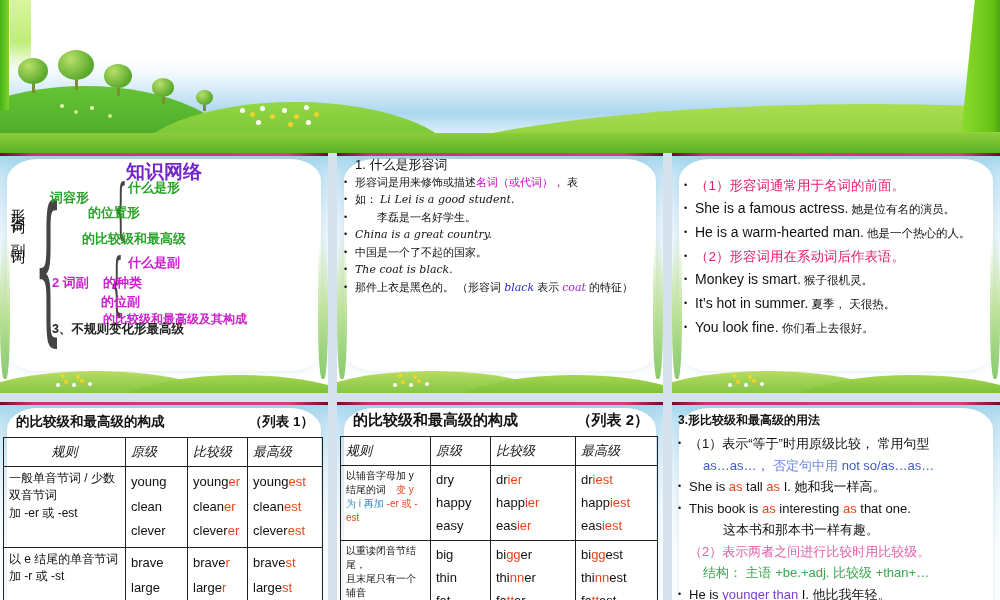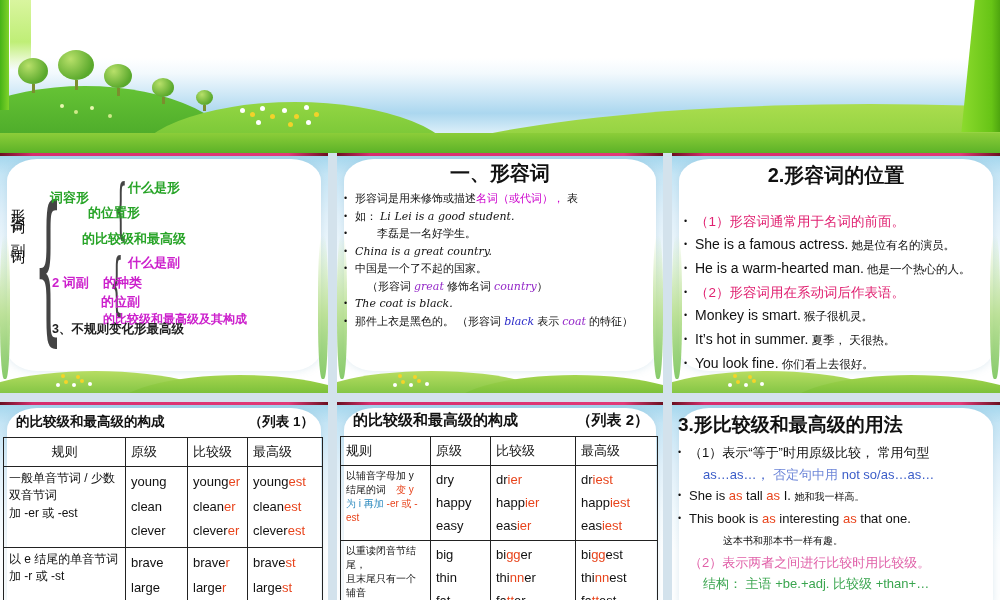--- a/index.html
+++ b/index.html
@@ -52,21 +52,21 @@
   
   .ln{display:flex;align-items:flex-start;}
   .bu{width:11px;flex:none;text-align:left;font-size:9px;}
   .tx{flex:1;}
 
   
   .mg{color:#cc00cc}.bl{color:#2929c8}.pu{color:#9428c8}.mg2{color:#e02070}
   .rd{color:#e8441c}.tl{color:#2e8bbf}.gn{color:#3aa54f}.pk{color:#e060a8}
   .bl2{color:#3a5cc8}.lb{color:#6d86d8}.pu2{color:#7c3ec8}
   .en{font-family:"DejaVu Serif",serif;font-style:italic;}
-  .sm{font-size:10px}.sf{font-size:14px}.hw{font-size:11.5px}
+  .sm{font-size:13px}.sf{font-size:14px}.hw{font-size:11.5px}
 
   
   .s1 .title{position:absolute;left:0;right:0;top:6px;text-align:center;
     font-size:19px;font-weight:600;color:#7228c8;}
   .s1 .root{position:absolute;left:8px;top:44px;writing-mode:vertical-rl;
     font-size:15px;letter-spacing:5px;color:#111;}
   .node{position:absolute;font-size:13px;font-weight:600;white-space:nowrap;}
   .ngn{color:#28a428}.nmg{color:#cc20cc}.nbk{color:#222;font-weight:700;}
   .brace{position:absolute;color:#444;transform-origin:left top;font-weight:400;
     font-family:"DejaVu Sans",sans-serif;line-height:1;}
@@ -85,29 +85,29 @@
   .s3 .title{text-align:center;font-size:20px;font-weight:700;padding-top:9px;}
   .s3 .lines{padding:21px 4px 0 12px;}
   .s3 .ln{font-size:13.5px;line-height:23px;min-height:23px;}
 
   
   .ttitle{display:flex;justify-content:space-between;font-weight:700;padding:11px 14px 4px 16px;font-size:13.5px;}
   .s5 .ttitle{font-size:15px;padding-top:9px;}
   table.gram{border-collapse:collapse;table-layout:fixed;width:calc(100% - 8px);margin:2px 4px 0 3px;
     background:transparent;font-size:13px;}
   table.gram th,table.gram td{border:1px solid #222;vertical-align:top;padding:3px 5px;white-space:pre-line;}
-  table.gram th{font-weight:400;text-align:left;padding:5px;}
+  table.gram th{font-weight:400;text-align:left;padding:5px;font-style:italic;}
   .s4 th:first-child{text-align:center;}
   td.rule{font-size:12px;line-height:1.45;}
   .s5 td.rule{font-size:10px;line-height:1.4;}
   td.wrd{line-height:1.9;}
   .s5 td.wrd{line-height:1.75;}
 
   
-  .s6 .title{font-size:19px;font-weight:700;padding:10px 0 2px 6px;}
+  .s6 .title{font-size:12px;font-weight:700;padding:10px 0 2px 6px;}
   .s6 .lines{padding:2px 2px 0 6px;}
   .s6 .ln{font-size:13px;line-height:21.5px;min-height:21.5px;}
   .s6 .ind1 .tx{padding-left:14px}.s6 .ind2 .tx{padding-left:34px}
 </style>
 </head>
 <body>
 
 <div class="banner">
   <div class="hill h-right"></div>
   <div class="hill h-left"></div>
@@ -144,20 +144,21 @@
 
   <div class="slide s1">
     <div class="s-top"></div>
     <div class="pillow"></div>
     <div class="edge edgeL"></div>
     <div class="edge edgeR"></div>
     <div class="s-hill"></div>
     <div class="s-hill2"></div>
     <div class="s-flw"></div>
     <div class="content">
+      <div class="title">知识网络</div>
       <div class="root">形容词、副词</div>
       <div class="brace br-big">{</div>
       <div class="brace br-gn">{</div>
       <div class="brace br-mg">{</div>
       <div class="node ngn" style="left:50px;top:36px">词容形</div>
       <div class="node ngn" style="left:128px;top:26px">什么是形</div>
       <div class="node ngn" style="left:88px;top:51px">的位置形</div>
       <div class="node ngn" style="left:82px;top:77px">的比较级和最高级</div>
       <div class="node nmg" style="left:128px;top:101px">什么是副</div>
       <div class="node nmg" style="left:52px;top:121px">2 词副</div>
@@ -170,23 +171,26 @@
 
   <div class="slide s2">
     <div class="s-top"></div>
     <div class="pillow"></div>
     <div class="edge edgeL"></div>
     <div class="edge edgeR"></div>
     <div class="s-hill"></div>
     <div class="s-hill2"></div>
     <div class="s-flw"></div>
     <div class="content">
-      <div class="title">一、形容词</div>
       <div class="lines">
 
+          <div class="ln l0">
+            <span class="bu" style="visibility: hidden;">•</span>
+            <span class="tx"><span>1. 什么是形容词</span></span>
+          </div>
 
           <div class="ln">
             <span class="bu">•</span>
             <span class="tx"><span>形容词是用来修饰或描述</span><span class="mg">名词（或代词）， </span><span>表</span></span>
           </div>
 
 
           <div class="ln">
             <span class="bu">•</span>
             <span class="tx"><span>如： </span><span class="en">Li Lei is a good student.</span></span>
@@ -201,24 +205,20 @@
           <div class="ln">
             <span class="bu">•</span>
             <span class="tx"><span class="en">China is a great country.</span></span>
           </div>
 
           <div class="ln">
             <span class="bu">•</span>
             <span class="tx"><span>中国是一个了不起的国家。</span></span>
           </div>
 
-          <div class="ln ind1">
-            <span class="bu" style="visibility: hidden;">•</span>
-            <span class="tx"><span>（形容词 </span><span class="pu en">great</span><span> 修饰名词 </span><span class="pu en">country</span><span>）</span></span>
-          </div>
 
           <div class="ln">
             <span class="bu">•</span>
             <span class="tx"><span class="en">The coat is black.</span></span>
           </div>
 
           <div class="ln">
             <span class="bu">•</span>
             <span class="tx"><span>那件上衣是黑色的。 （形容词 </span><span class="bl en">black</span><span> 表示 </span><span class="pu en">coat</span><span> 的特征）</span></span>
           </div>
@@ -228,21 +228,20 @@
 
   <div class="slide s3">
     <div class="s-top"></div>
     <div class="pillow"></div>
     <div class="edge edgeL"></div>
     <div class="edge edgeR"></div>
     <div class="s-hill"></div>
     <div class="s-hill2"></div>
     <div class="s-flw"></div>
     <div class="content">
-      <div class="title">2.形容词的位置</div>
       <div class="lines">
 
           <div class="ln">
             <span class="bu">•</span>
             <span class="tx"><span class="mg2">（1）形容词通常用于名词的前面。</span></span>
           </div>
 
           <div class="ln">
             <span class="bu">•</span>
             <span class="tx"><span class="sf">She is a famous actress.</span><span class="hw">  她是位有名的演员。</span></span>

